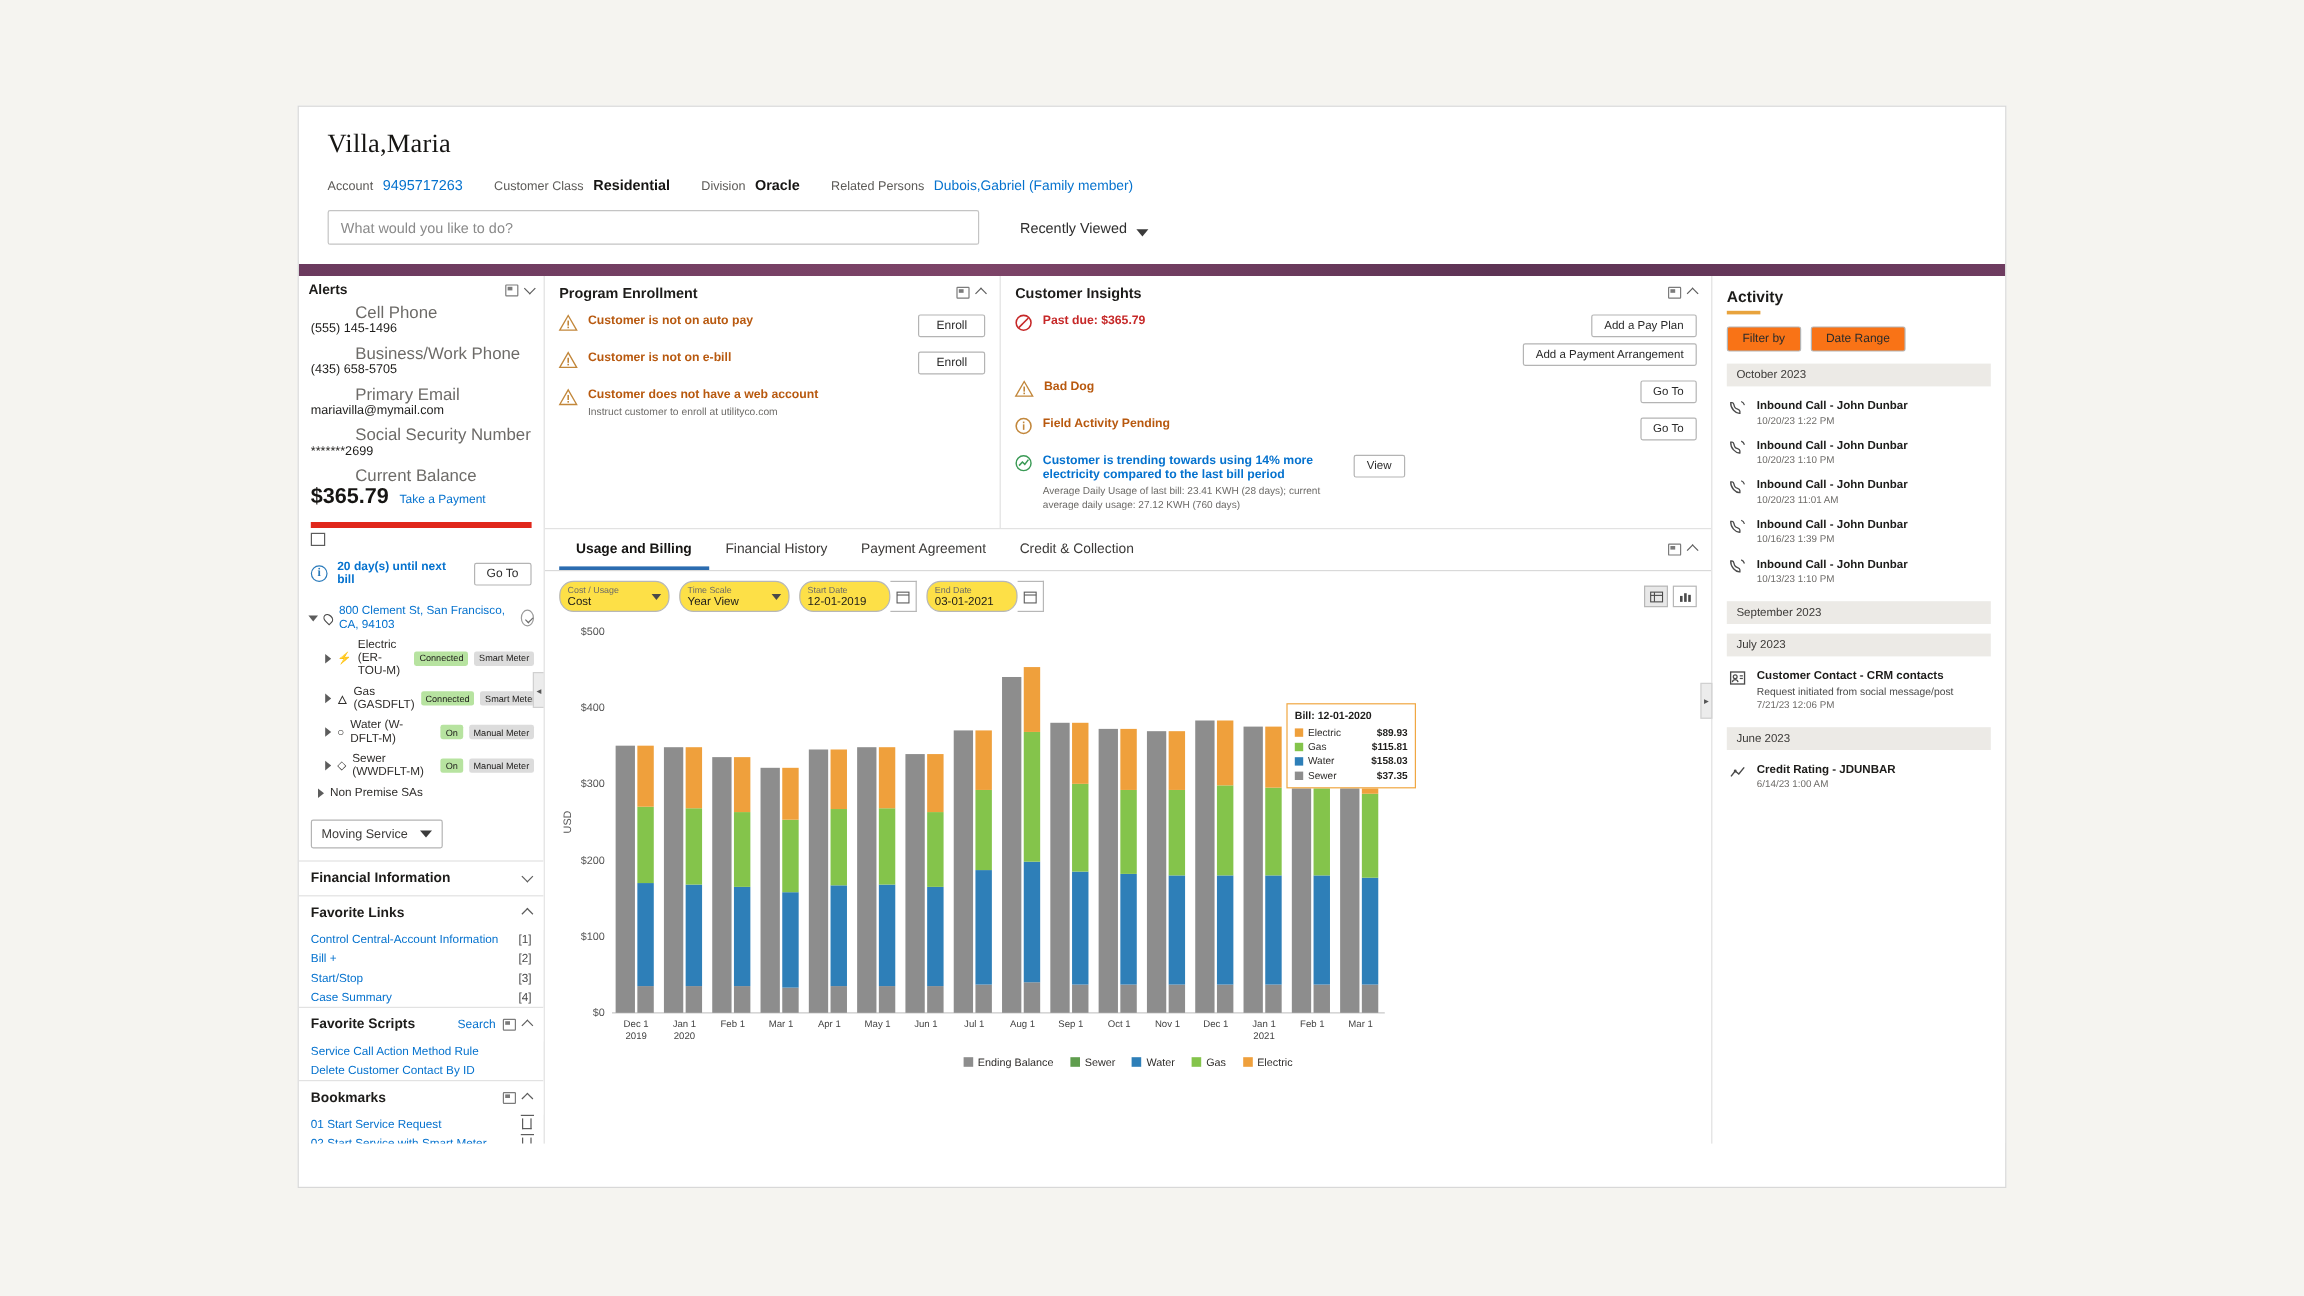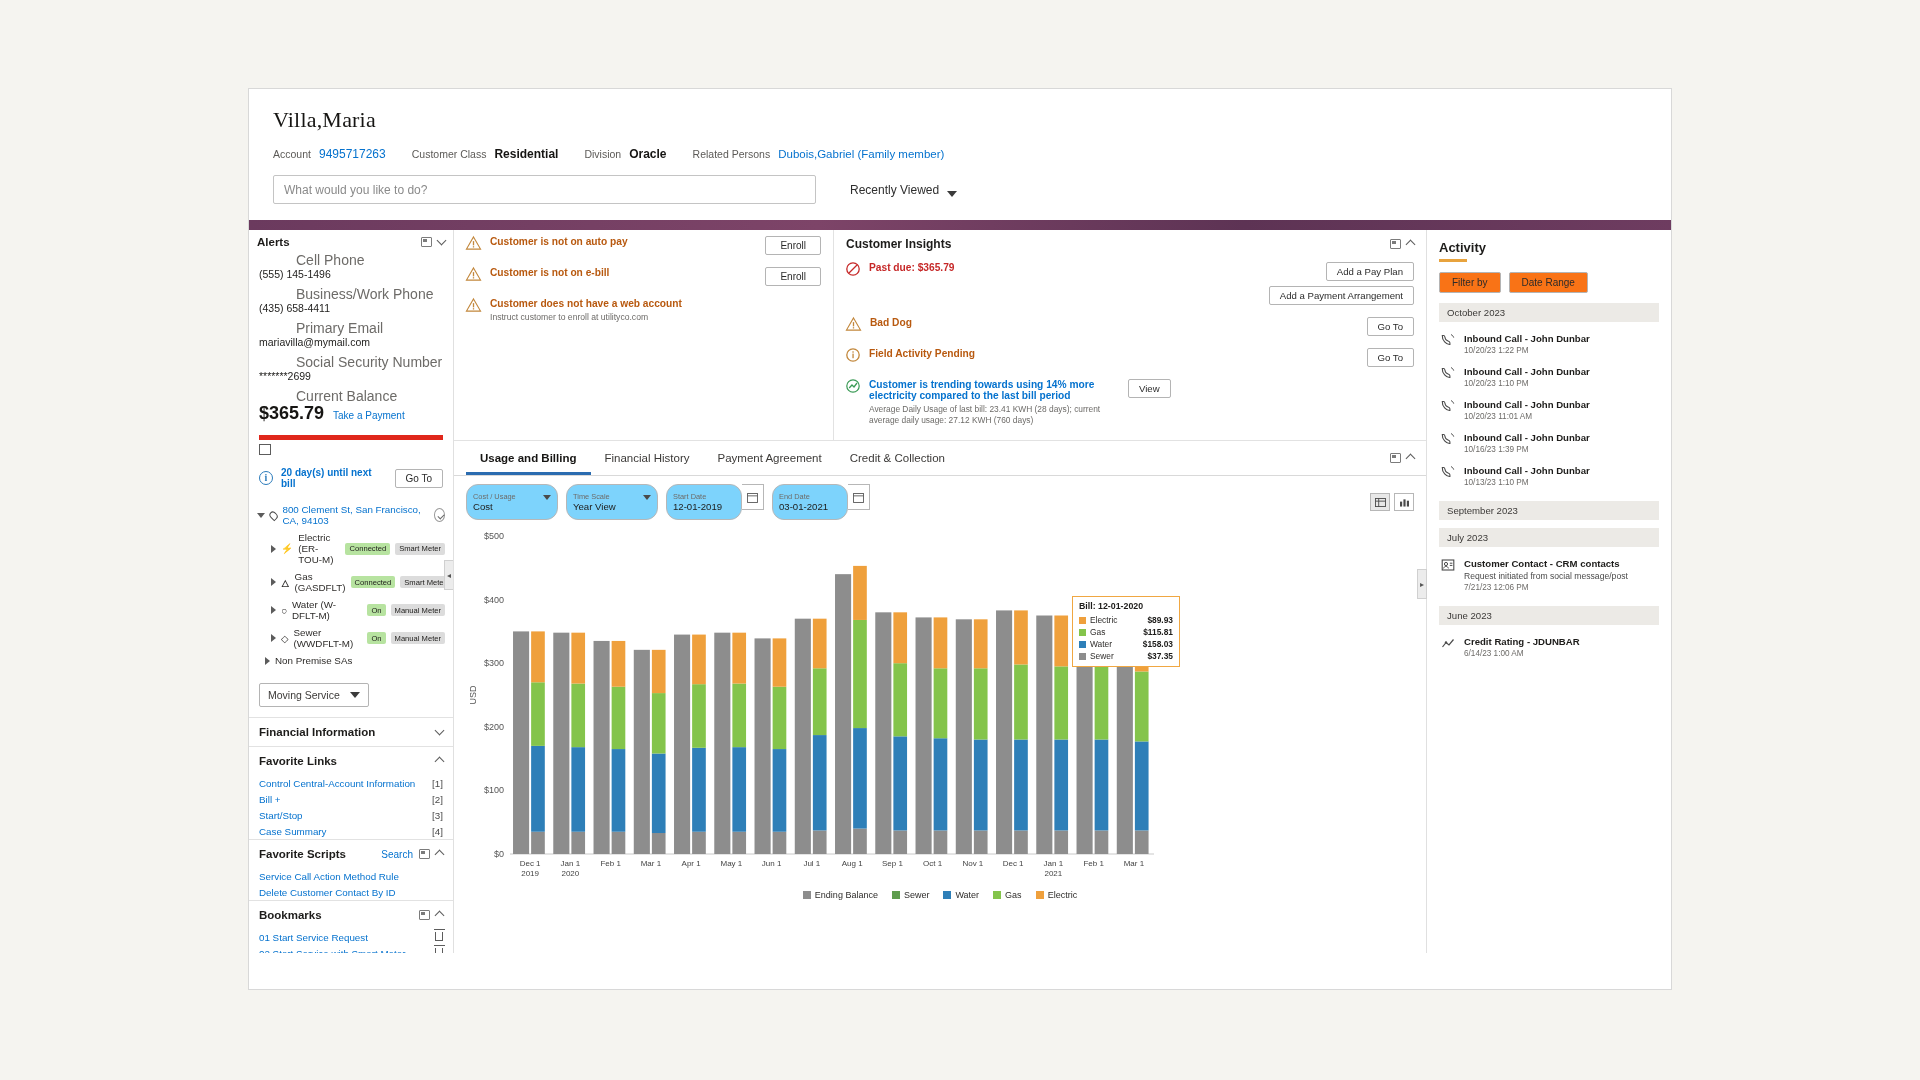--- a/index.html
+++ b/index.html
@@ -138,21 +138,21 @@
   .btn-w { border: 1px solid #b4b4b4; background: #fff; border-radius: 2px; font-size: 9.6px; padding: 3px 10px; color: #2b2b2b; cursor: pointer; flex: none; }
   .hdr-btns { display: flex; flex-direction: column; gap: 5px; align-items: flex-end; padding: 2px 12px 0 0; }
 
   
   .tabs-wrap { display: flex; align-items: center; justify-content: space-between; border-bottom: 1px solid #d9d9d9; padding-right: 12px;}
   .tabs { display: flex; gap: 0; padding-left: 12px; }
   .tab { font-size: 11.5px; color: #3c3a38; padding: 11px 14px 8px 14px; cursor: pointer; }
   .tab.active { color: #161513; font-weight: 700; border-bottom: 3px solid #2b6cb0; }
   .ctrl-row { display: flex; align-items: center; gap: 8px; padding: 8px 12px 4px 12px; }
   .sel {
-    border: 1px solid #b7b7b7; background: #7dd3fc; height: 36px; border-radius: 12px;
+    border: 1px solid #b7b7b7; background: #fde047; height: 26px; border-radius: 12px;
     display: flex; flex-direction: column; justify-content: center; padding: 0 6px; min-width: 92px;
     position: relative;
   }
   .sel .slbl { font-size: 7.4px; color: #6d6b68; line-height: 8px; }
   .sel .sval { font-size: 9.6px; color: #1d1c1a; line-height: 11px; }
   .sel .sarrow { position: absolute; right: 6px; top: 10px; width: 0; height: 0; border-left: 4px solid transparent; border-right: 4px solid transparent; border-top: 5px solid #4a4a4a; }
   .cal-btn { width: 22px; height: 26px; border: 1px solid #b7b7b7; border-left: none; background: #fff; display: flex; align-items: center; justify-content: center; }
   .date-grp { display: flex; }
   .view-btns { margin-left: auto; display: flex; gap: 4px; }
   .vbtn { width: 20px; height: 18px; border: 1px solid #b7b7b7; background: #fff; display: flex; align-items: center; justify-content: center; }
@@ -224,21 +224,21 @@
           <span class="chev down"></span>
         </div>
       </div>
 
       <div class="fld">
         <div class="lbl">Cell Phone</div>
         <div class="val">(555) 145-1496</div>
       </div>
       <div class="fld">
         <div class="lbl">Business/Work Phone</div>
-        <div class="val">(435) 658-4411</div>
+        <div class="val">(435) 658-5705</div>
       </div>
       <div class="fld">
         <div class="lbl">Primary Email</div>
         <div class="val">mariavilla@mymail.com</div>
       </div>
       <div class="fld">
         <div class="lbl">Social Security Number</div>
         <div class="val">*******2699</div>
       </div>
       <div class="fld">
@@ -371,20 +371,27 @@
       </div>
 
       <div class="collapser" style="right:-1px;">◂</div>
     </div>
 
     <div class="center">
 
       <div class="top-cards">
 
         <div class="card card-prog">
+          <div class="card-hdr">
+            <span class="card-title">Program Enrollment</span>
+            <span class="panel-icons">
+              <span class="mini-ico"></span>
+              <span class="chev"></span>
+            </span>
+          </div>
 
           <div class="alert-row">
             <svg width="15" height="14" viewBox="0 0 16 14">
                 <path d="M8 0.5 L15.5 13.5 L0.5 13.5 Z" fill="none" stroke="#c2873b" stroke-width="1.2"></path>
                 <rect x="7.3" y="5" width="1.4" height="4.5" fill="#c2873b"></rect>
                 <rect x="7.3" y="10.4" width="1.4" height="1.4" fill="#c2873b"></rect>
               </svg>
             <div class="alert-txt">
               <div class="alert-main">Customer is not on auto pay</div>
             </div>

